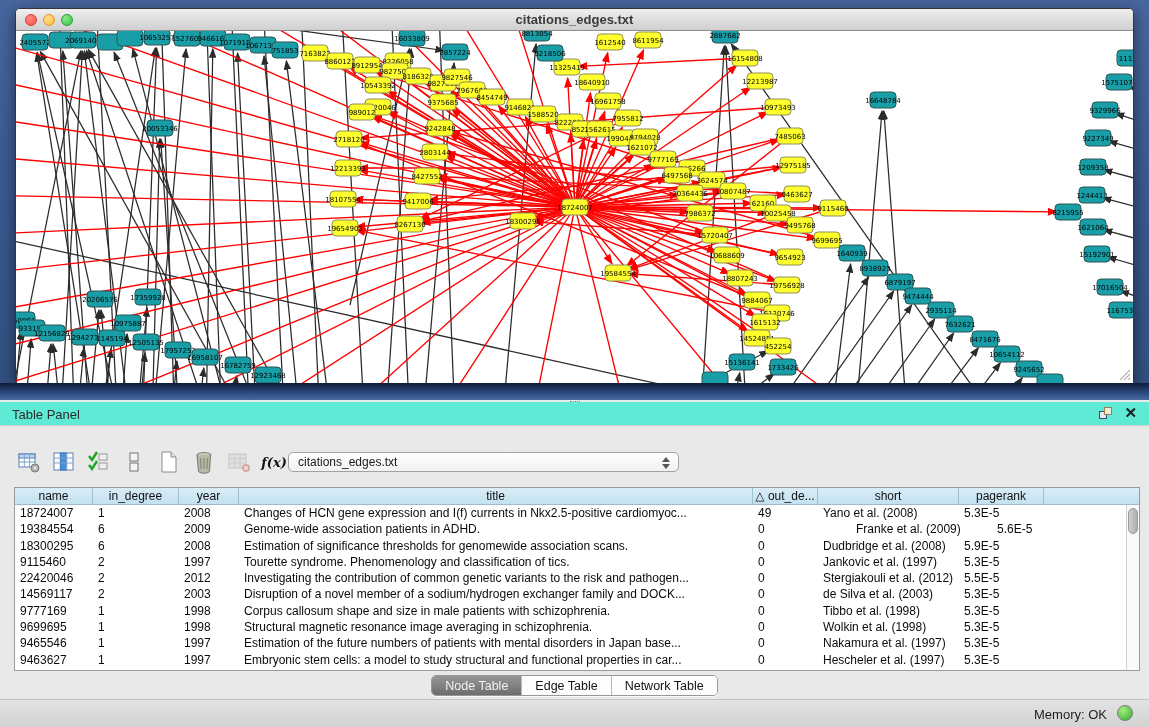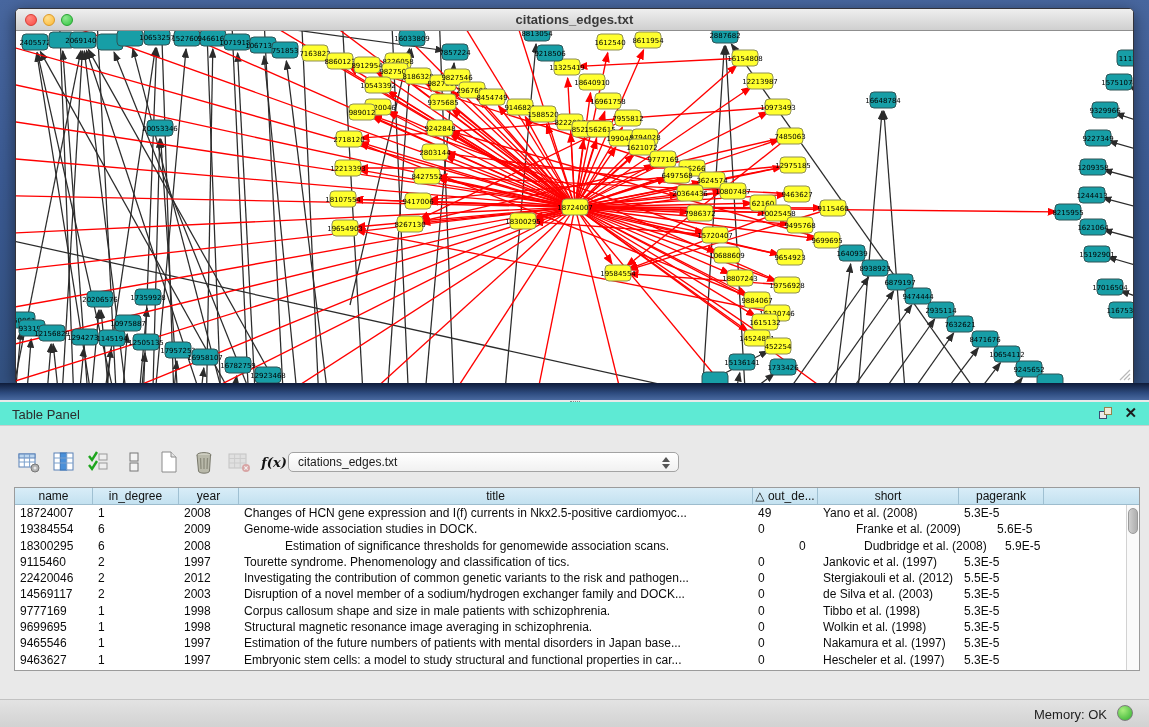--- a/index.html
+++ b/index.html
@@ -892,30 +892,30 @@
             <div class="td" style="width: 60px;">2008</div>
             <div class="td" style="width: 514px;">Changes of HCN gene expression and I(f) currents in Nkx2.5-positive cardiomyoc...</div>
             <div class="td" style="width: 65px;">49</div>
             <div class="td" style="width: 141px;">Yano et al. (2008)</div>
             <div class="td" style="width: 85px;">5.3E-5</div>
           </div>
           <div class="t-row">
             <div class="td" style="width: 78px;">19384554</div>
             <div class="td" style="width: 86px;">6</div>
             <div class="td" style="width: 60px;">2009</div>
-            <div class="td" style="width: 514px;">Genome-wide association studies in DOCK.</div>
+            <div class="td" style="width: 514px;">Genome-wide association patients in ADHD.</div>
             <div class="td" style="width: 65px;">0</div>
             <div class="td" style="width: 141px; margin-left: 33px;">Franke et al. (2009)</div>
             <div class="td" style="width: 85px;">5.6E-5</div>
           </div>
           <div class="t-row">
             <div class="td" style="width: 78px;">18300295</div>
             <div class="td" style="width: 86px;">6</div>
             <div class="td" style="width: 60px;">2008</div>
-            <div class="td" style="width: 514px; margin-left: 41px;">Estimation of significance thresholds for genomewide association scans.</div>
+            <div class="td" style="width: 514px;">Estimation of significance thresholds for genomewide association scans.</div>
             <div class="td" style="width: 65px;">0</div>
             <div class="td" style="width: 141px;">Dudbridge et al. (2008)</div>
             <div class="td" style="width: 85px;">5.9E-5</div>
           </div>
           <div class="t-row">
             <div class="td" style="width: 78px;">9115460</div>
             <div class="td" style="width: 86px;">2</div>
             <div class="td" style="width: 60px;">1997</div>
             <div class="td" style="width: 514px;">Tourette syndrome. Phenomenology and classification of tics.</div>
             <div class="td" style="width: 65px;">0</div>
@@ -975,20 +975,27 @@
             <div class="td" style="width: 65px;">0</div>
             <div class="td" style="width: 141px;">Hescheler et al. (1997)</div>
             <div class="td" style="width: 85px;">5.3E-5</div>
           </div>
         </div>
       <div id="vscroll">
         <div id="vthumb"></div>
       </div>
     </div>
 
+    <div id="tabbar">
+      <div id="segmented">
+          <div class="seg sel">Node Table</div>
+          <div class="seg">Edge Table</div>
+          <div class="seg">Network Table</div>
+        </div>
+    </div>
   </div>
 
   <div id="statusbar">
     <span id="memory-label">Memory: OK</span>
     <div id="memory-indicator"></div>
   </div>
 
 </div>
 
 </body></html>

